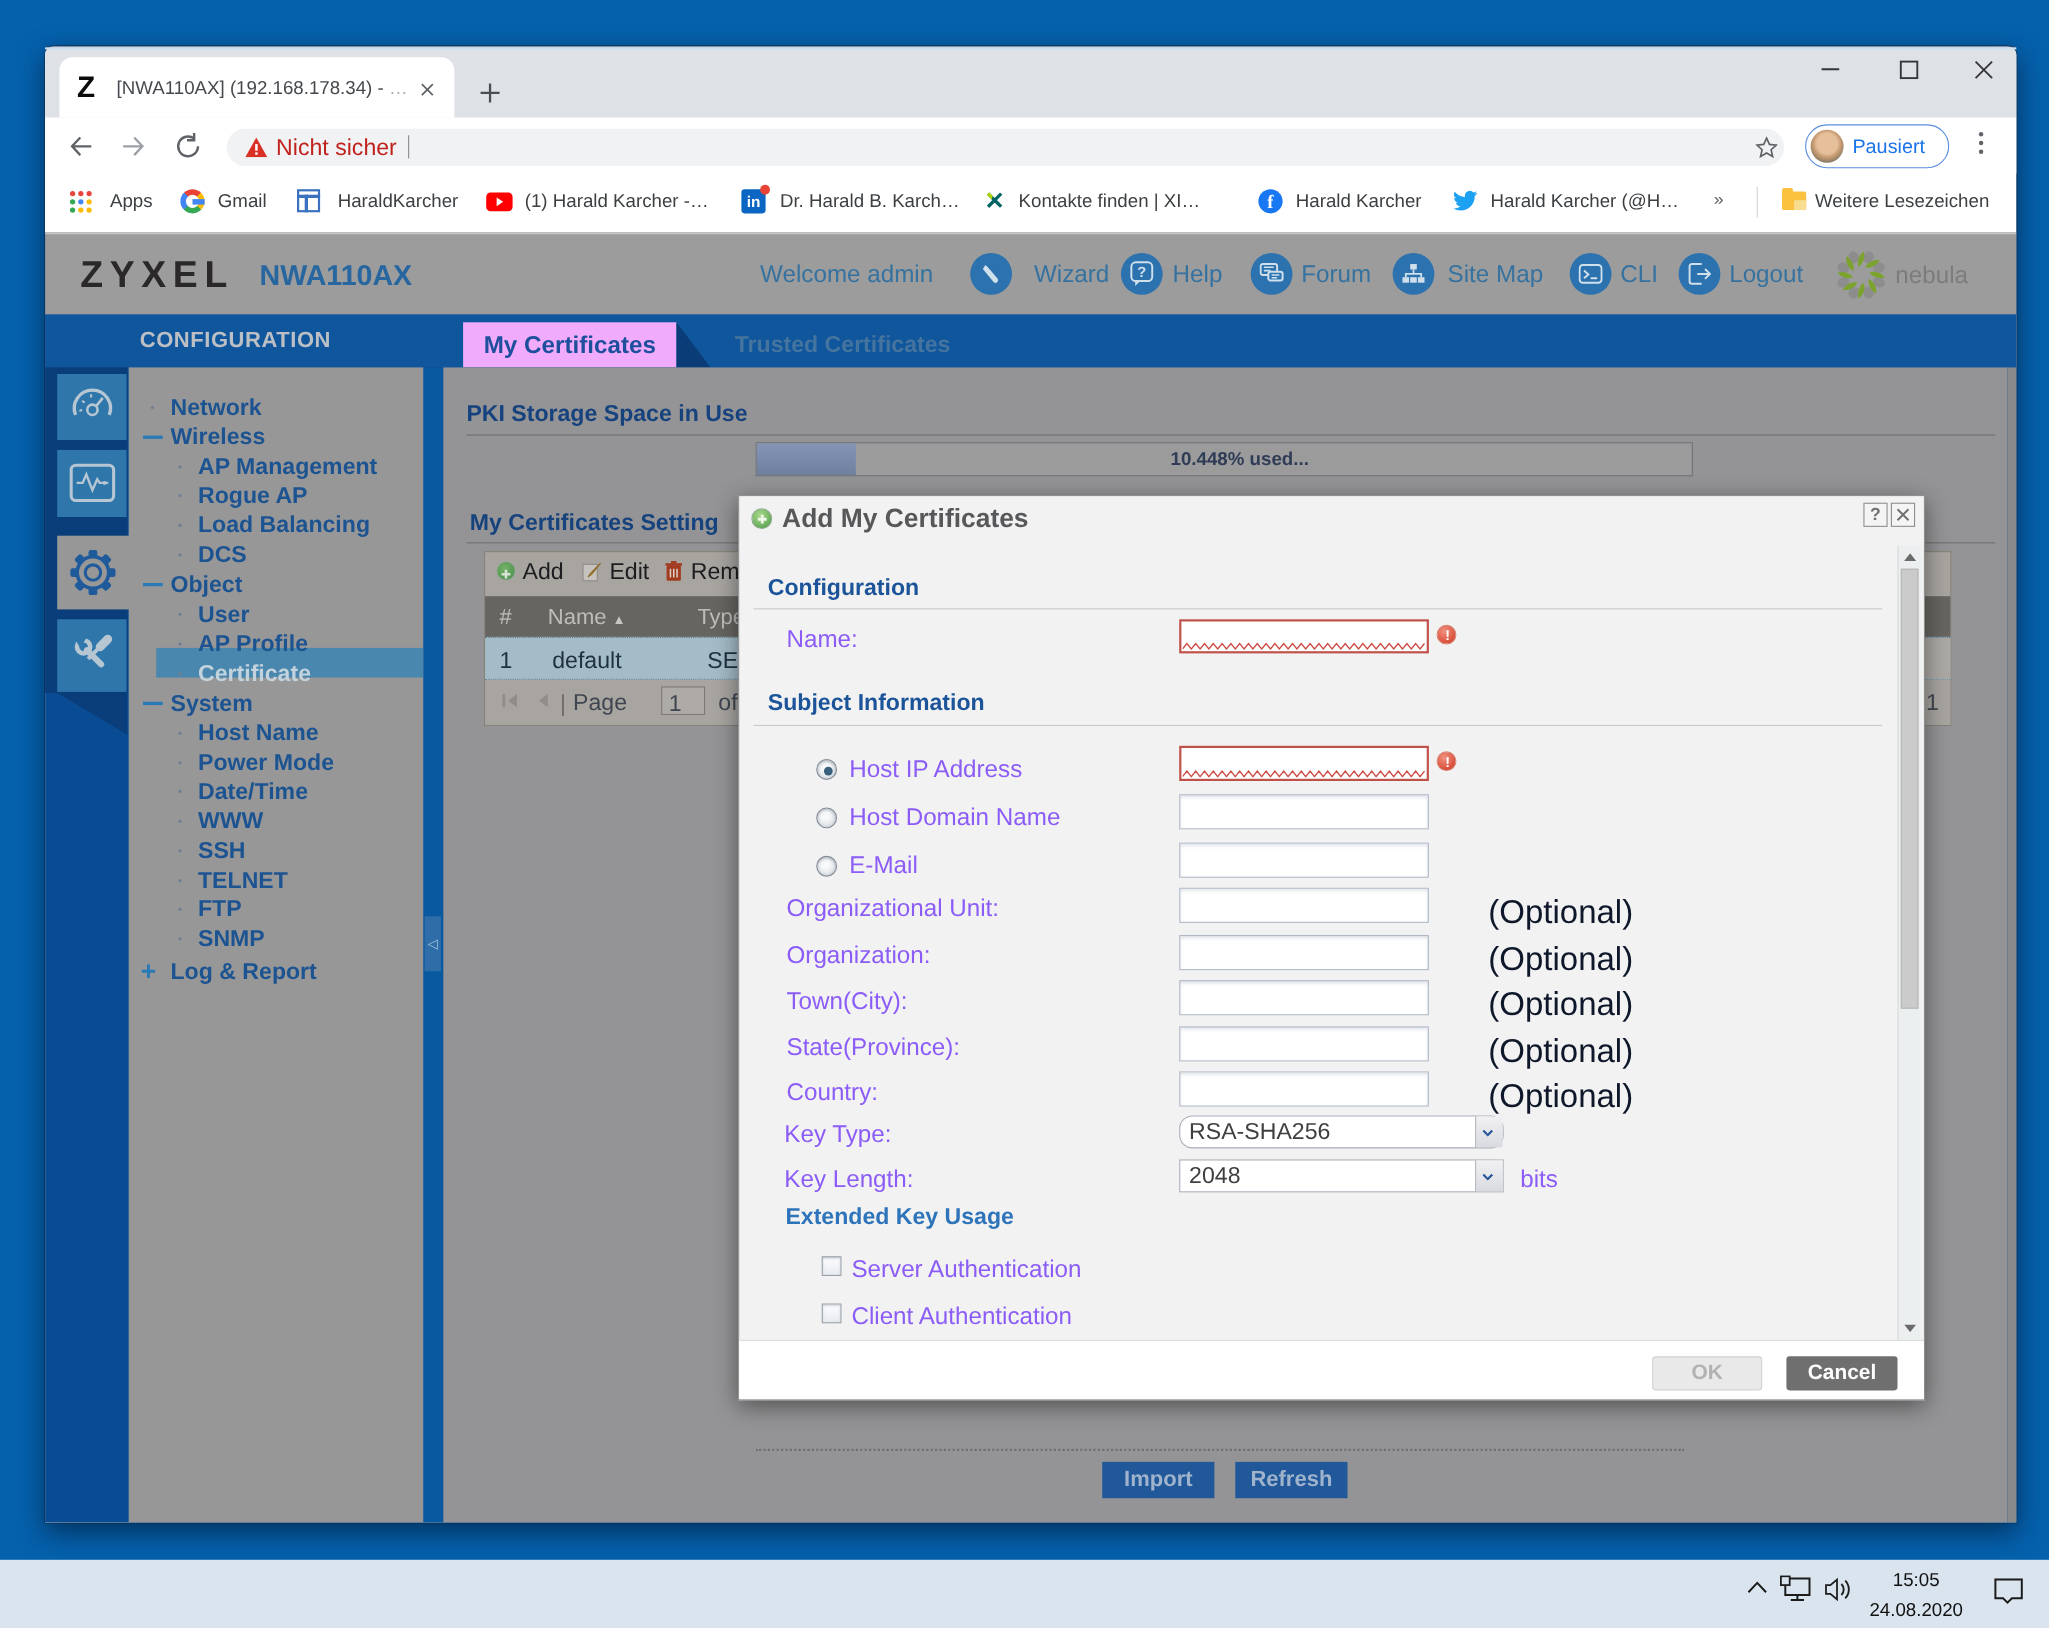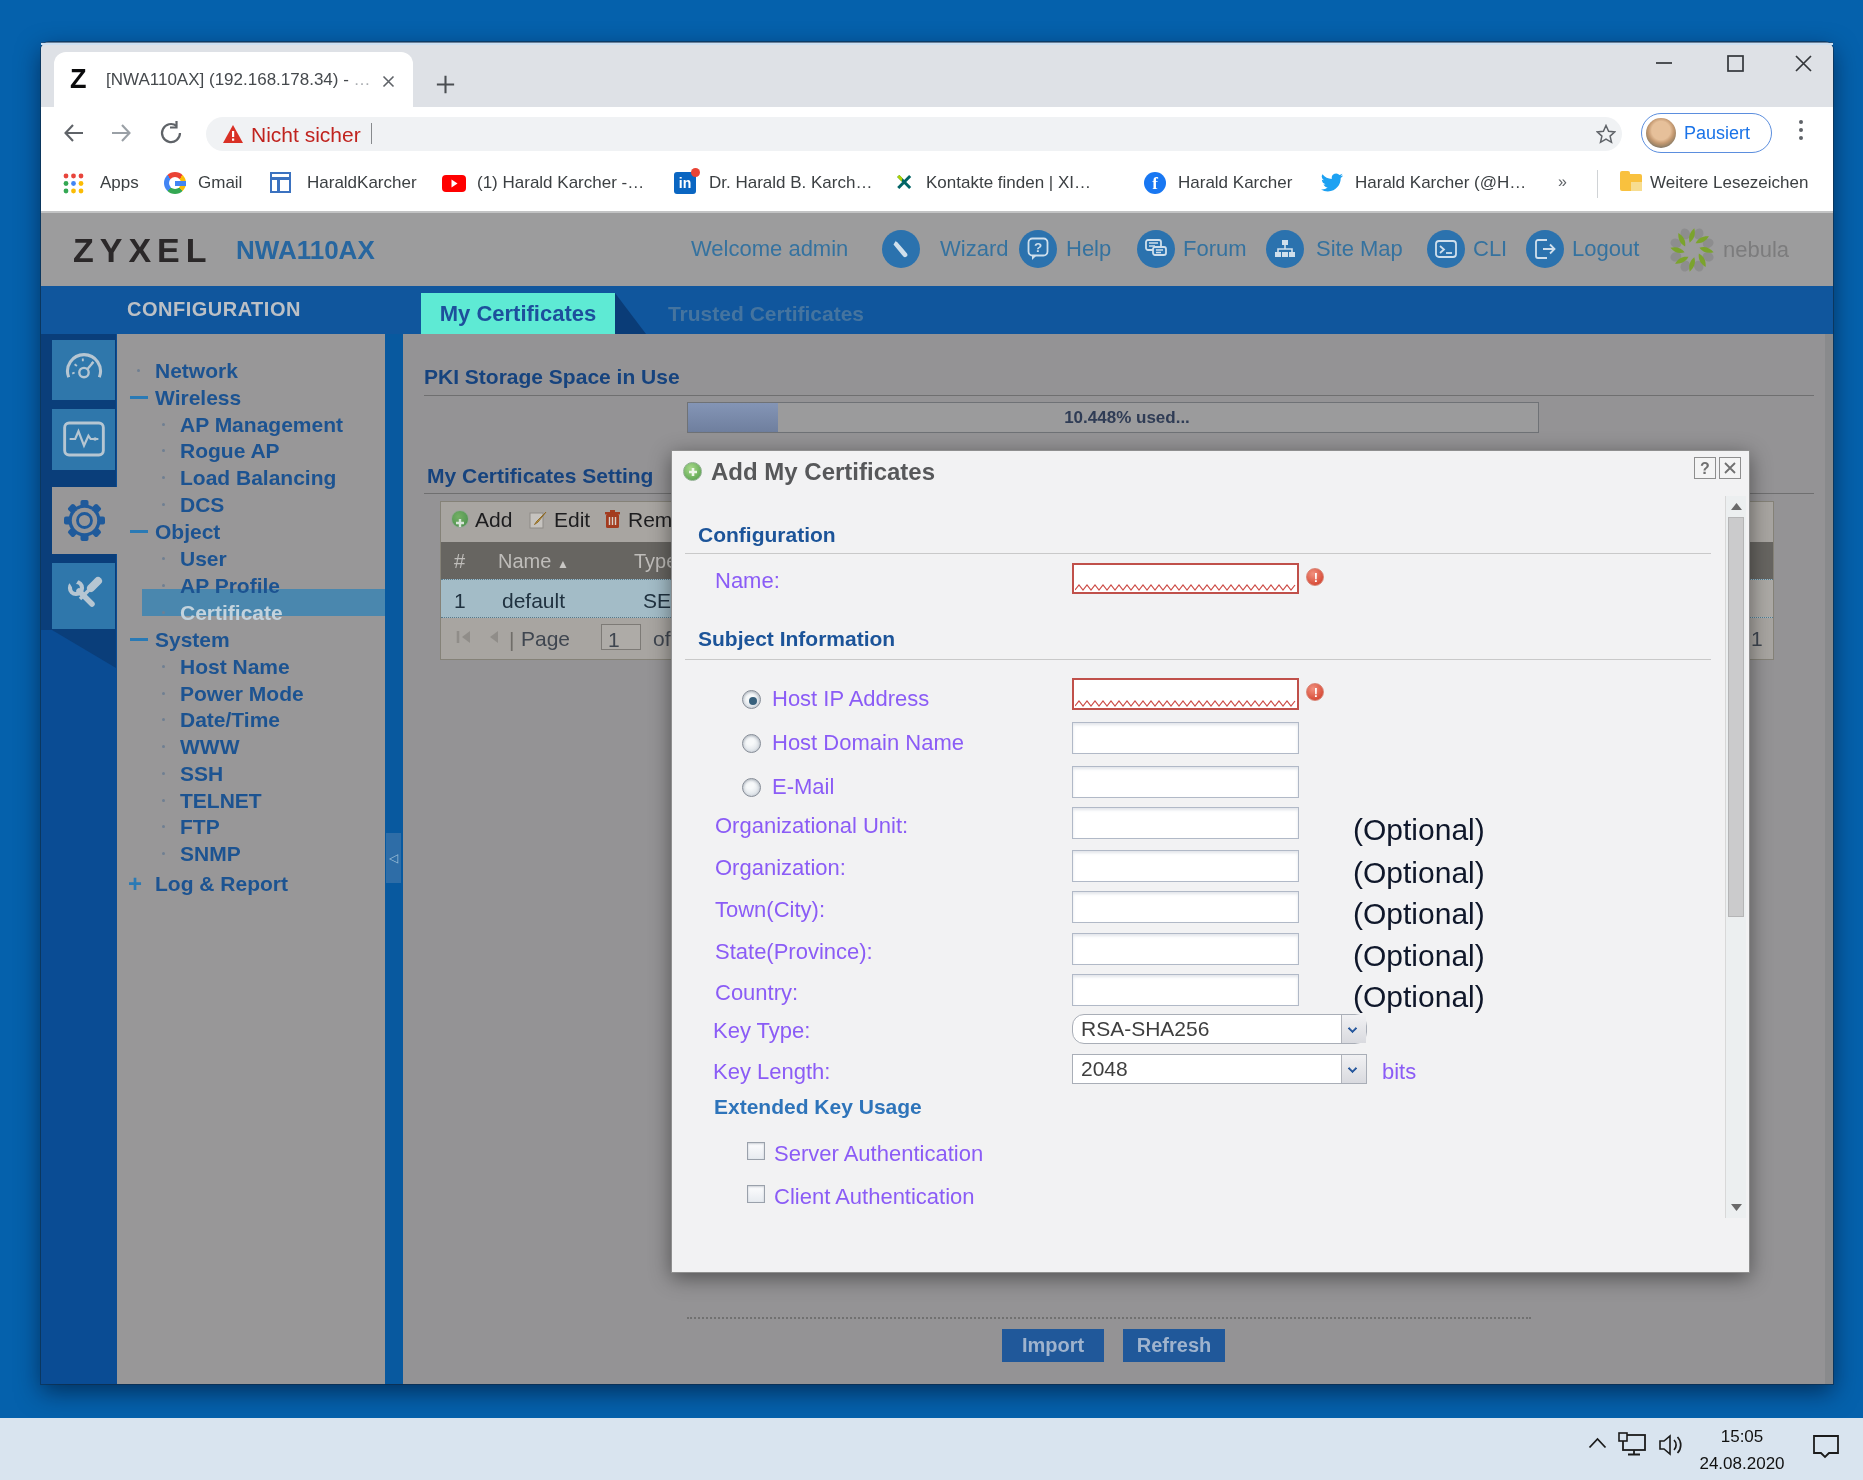--- a/index.html
+++ b/index.html
@@ -203,21 +203,21 @@
           <path d="M24 2 C27 7 27.5 12 24 17 C20.5 12 21 7 24 2 Z" fill="#7ba32d" transform="rotate(225 24 24) rotate(18 24 9.5)"></path>
           <path d="M24 2 C27 7 27.5 12 24 17 C20.5 12 21 7 24 2 Z" fill="#7ba32d" transform="rotate(270 24 24) rotate(18 24 9.5)"></path>
           <path d="M24 2 C27 7 27.5 12 24 17 C20.5 12 21 7 24 2 Z" fill="#7ba32d" transform="rotate(315 24 24) rotate(18 24 9.5)"></path>
         </svg>
       <div class="abs" style="left:1682px;top:24px;font-size:22px;color:#7c7c7d;">nebula</div>
     </div>
 
     <div class="abs" style="left:0;top:75px;width:1792px;height:48px;background:#10569d;">
       <div class="abs" style="left:86px;top:12px;font-size:20px;font-weight:bold;color:#bcc0c5;letter-spacing:0.5px;">CONFIGURATION</div>
     </div>
-    <div class="abs" style="left:380px;top:82px;width:194px;height:41px;background:#5eead4;text-align:center;font-weight:bold;font-size:22px;color:#1d4f9c;line-height:41px;">My Certificates</div>
+    <div class="abs" style="left:380px;top:82px;width:194px;height:41px;background:#f0abfc;text-align:center;font-weight:bold;font-size:22px;color:#1d4f9c;line-height:41px;">My Certificates</div>
     <div class="abs" style="left:574px;top:82px;width:0;height:0;border-bottom:41px solid #0a3c77;border-right:31px solid transparent;"></div>
     <div class="abs" style="left:605px;top:80px;width:240px;text-align:center;font-weight:bold;font-size:21px;color:#45749f;line-height:45px;">Trusted Certificates</div>
 
     <div class="abs" style="left:0;top:123px;width:75px;height:296px;background:#0a3e7a;"></div>
     <svg class="abs" style="left:0;top:419px;" width="75" height="38" viewBox="0 0 75 38">
         <polygon points="11,0 75,0 75,38" fill="#0a3e7a"></polygon>
       </svg>
     <div class="abs" style="left:11px;top:129px;width:63px;height:60px;background:#2f77ab;"></div>
     <svg class="abs" style="left:23px;top:138px;" width="40" height="40" viewBox="0 0 34 34">
         <path d="M4 24 a14 14 0 1 1 26 0" fill="none" stroke="#b6c6d2" stroke-width="2.6"></path>
@@ -434,20 +434,24 @@
   <div class="abs" style="left:1053px;top:45px;width:21px;height:722px;background:#eceff0;border-left:1px solid #d8d8d8;">
     <svg class="abs" style="left:5px;top:7px;" width="11" height="7">
         <polygon points="5.5,0 11,7 0,7" fill="#6a6a6a"></polygon>
       </svg>
     <svg class="abs" style="left:5px;top:708px;" width="11" height="7">
         <polygon points="0,0 11,0 5.5,7" fill="#6a6a6a"></polygon>
       </svg>
     <div class="abs" style="left:2px;top:21px;width:16px;height:400px;background:#cbcbcc;border:1px solid #b5b5b6;"></div>
   </div>
 
+  <div class="abs" style="left:0;top:767px;width:1077px;height:54px;background:#fff;border-top:1px solid #d9d9d9;">
+    <div class="abs" style="left:830px;top:14px;width:100px;height:31px;background:#e9e9ea;border:1px solid #d2d2d3;border-radius:3px;text-align:center;line-height:29px;font-weight:bold;font-size:19px;color:#b2b2b3;">OK</div>
+    <div class="abs" style="left:952px;top:14px;width:101px;height:31px;background:#6f6f70;border-radius:3px;text-align:center;line-height:31px;font-weight:bold;font-size:19px;color:#fdfdfd;">Cancel</div>
+  </div>
 </div>
 <div id="taskbar" class="abs" style="left:0;top:1418px;width:1863px;height:62px;background:#d9e4ef;">
   <svg class="abs" style="left:1588px;top:19px;" width="19" height="12" viewBox="0 0 19 12">
       <path d="M1.5 10.5 L9.5 2 L17.5 10.5" fill="none" stroke="#1b1b1b" stroke-width="1.8"></path>
     </svg>
   <svg class="abs" style="left:1618px;top:14px;" width="29" height="26" viewBox="0 0 29 26">
       <rect x="5" y="3" width="22" height="15" fill="none" stroke="#1b1b1b" stroke-width="1.8"></rect>
       <rect x="1" y="1" width="8" height="8" fill="#d9e4ef" stroke="#1b1b1b" stroke-width="1.6"></rect>
       <path d="M16 18 v4 M10 22.5 h12" stroke="#1b1b1b" stroke-width="1.8"></path>
     </svg>

